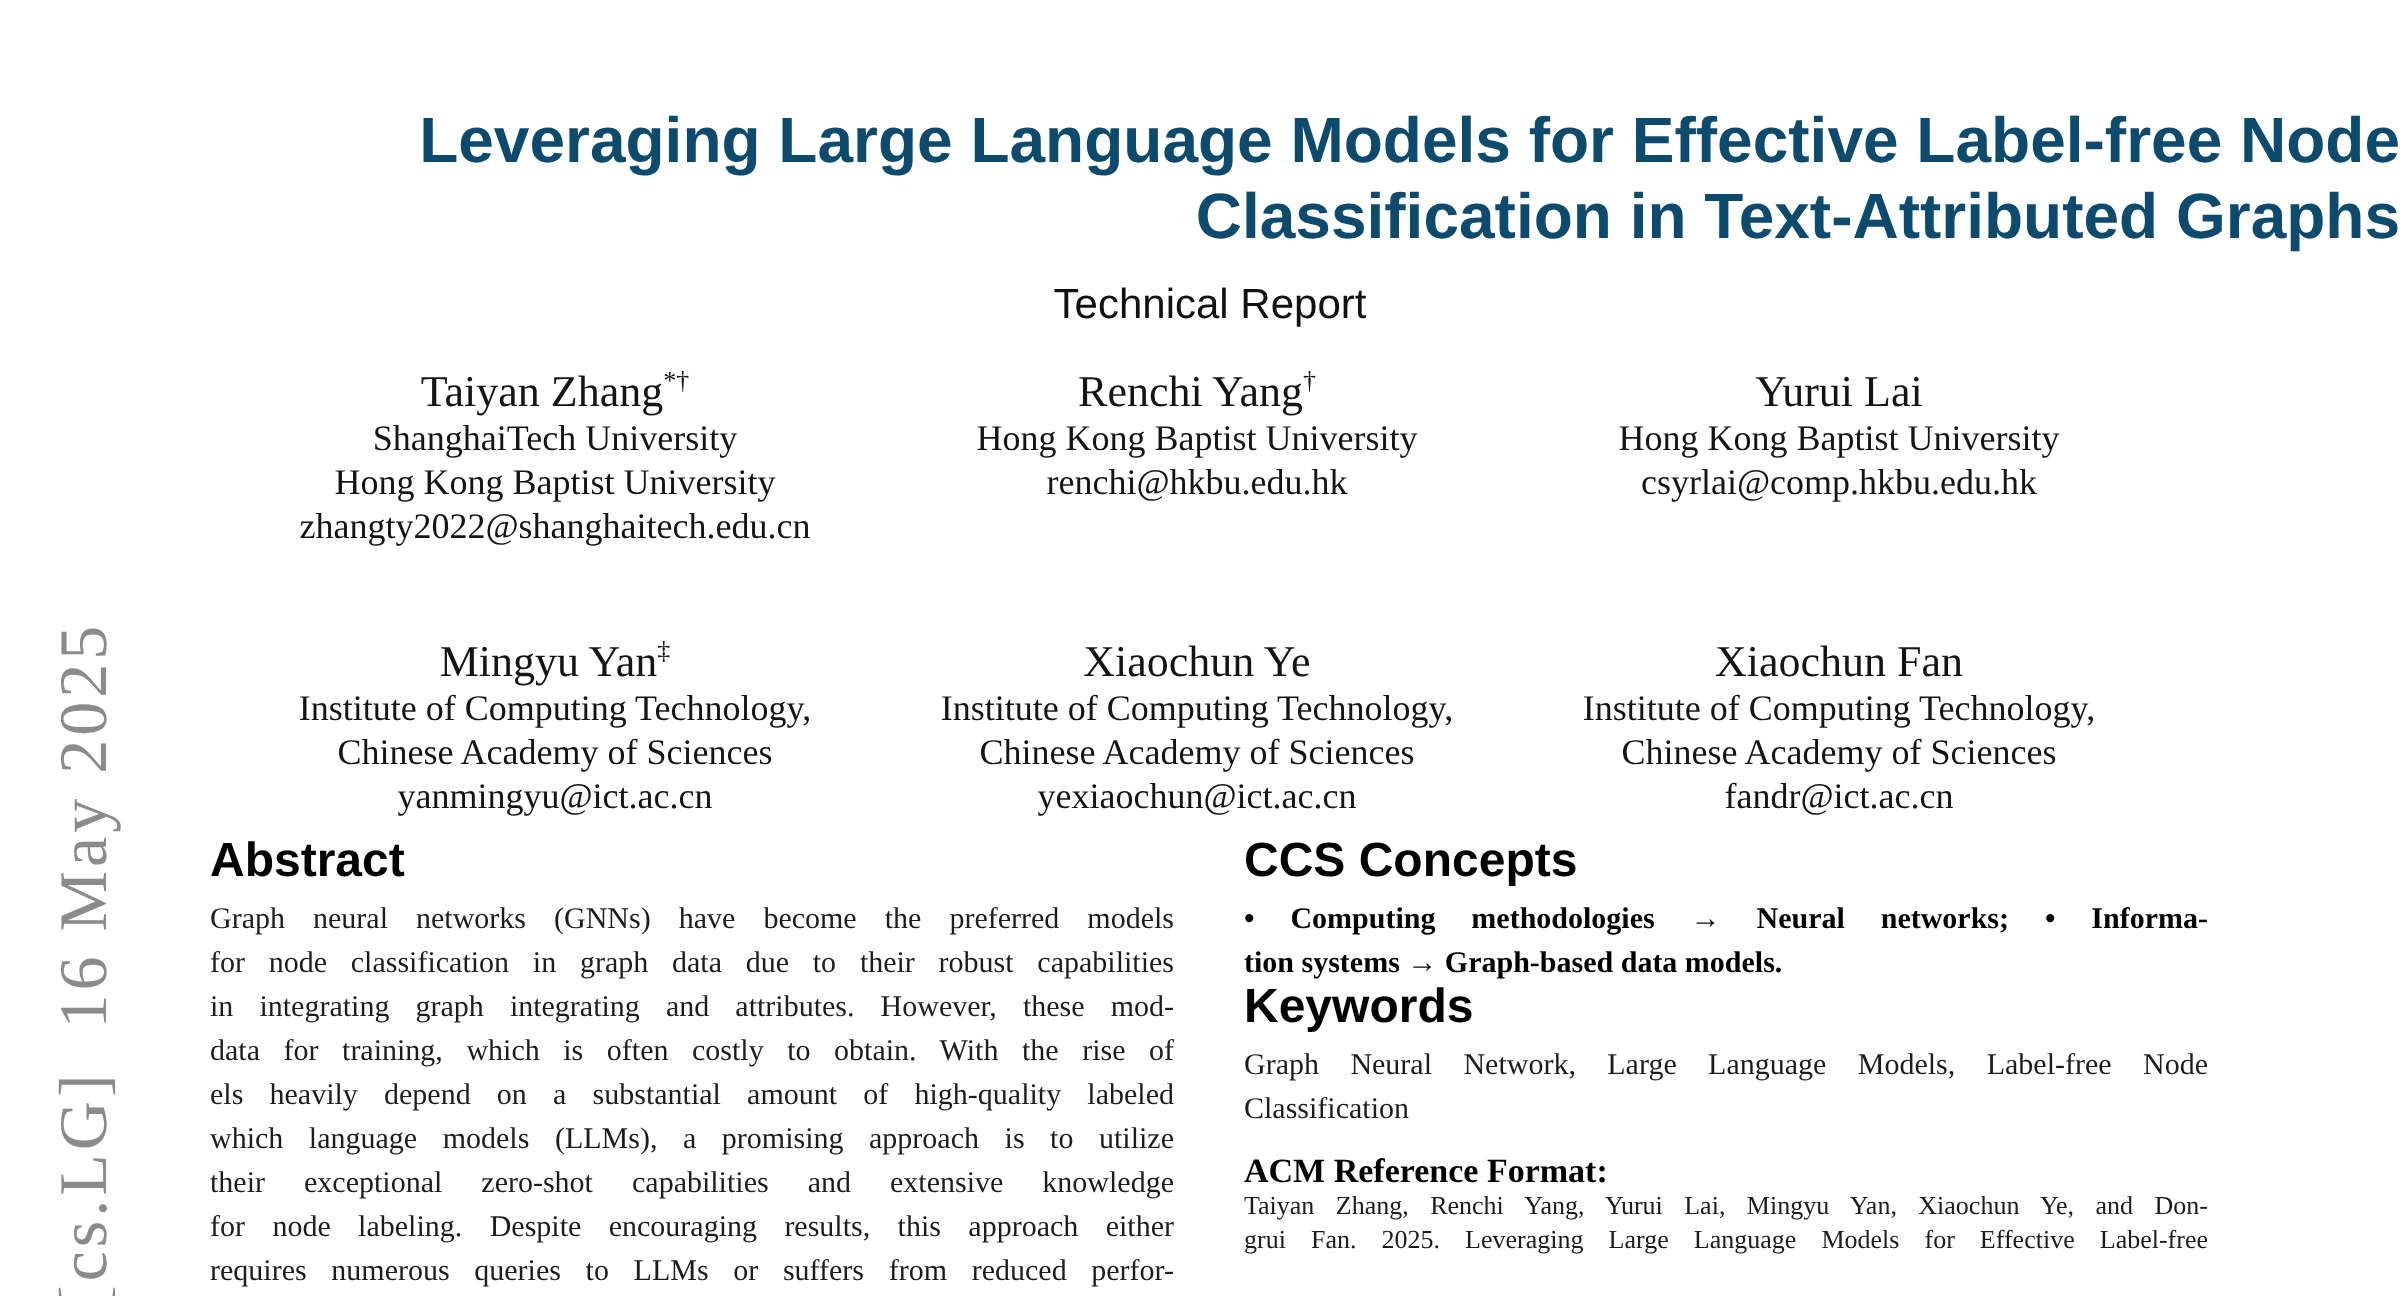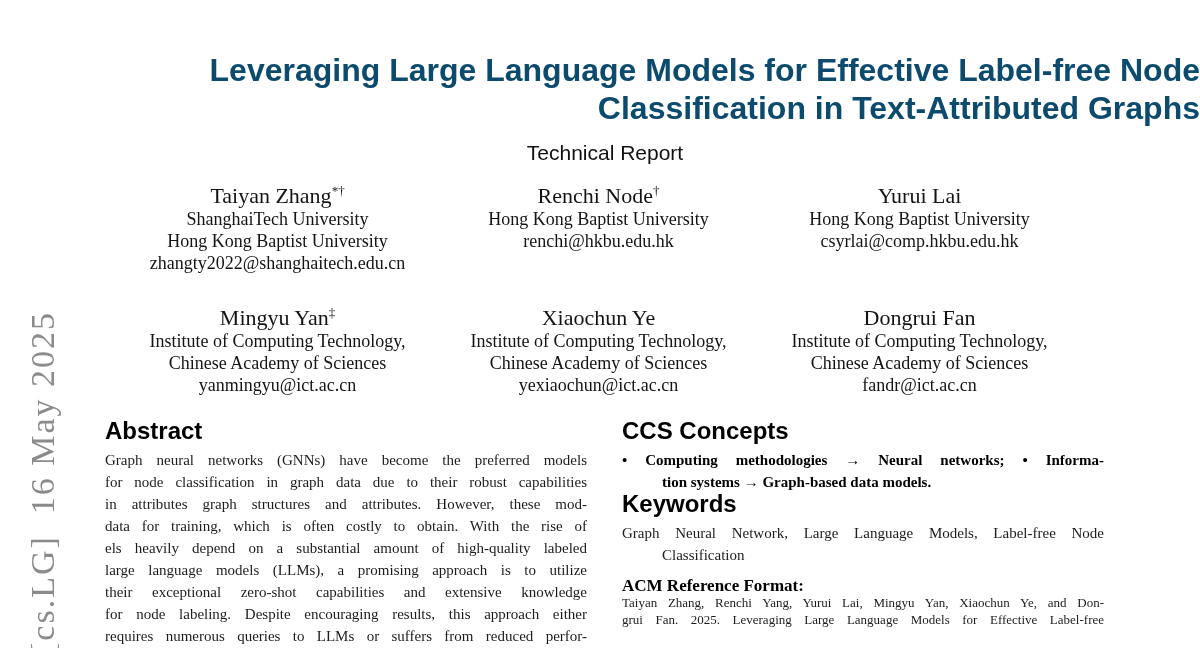--- a/index.html
+++ b/index.html
@@ -40,21 +40,21 @@
     position: absolute; left: 10px; right: 0; top: 141px;
     text-align: center;
     font-family: "Liberation Sans", "DejaVu Sans", sans-serif;
     font-weight: 400;
     font-size: 21px;
     color: #111111;
   }
 
   .authors-row { position: absolute; left: 117px; display: flex; }
   .authors-row.row1 { top: 184px; }
-  .authors-row.row2 { top: 306px; }
+  .authors-row.row2 { top: 319px; }
   .author-cell { width: 321px; text-align: center; }
   .author-name { font-size: 22px; line-height: 24px; color: #141414; }
   .author-name sup { font-size: 13px; line-height: 0; }
   .author-line { font-size: 18px; line-height: 22px; color: #141414; }
 
   .col { position: absolute; top: 420px; width: 482px; }
   .col-left  { left: 105px; }
   .col-right { left: 622px; }
 
   .section-heading {
@@ -68,21 +68,21 @@
   .section-heading.sp { }
 
   .body-line {
     font-size: 15px;
     line-height: 22px;
     text-align: justify;
     text-align-last: justify;
     color: #1c1c1c;
     white-space: normal;
   }
-  .body-line.lastline { text-align-last: left; margin-left: 40px; }
+  .body-line.lastline { text-align-last: left; }
   .bold-line { font-weight: 700; color: #000000; }
 
   .acmref-heading {
     font-weight: 700;
     font-size: 17px;
     line-height: 17px;
     color: #000000;
     margin-top: 11px;
   }
   .acmref-line {
@@ -108,21 +108,21 @@
   <div class="subtitle">Technical Report</div>
 
   <div class="authors-row row1">
     <div class="author-cell">
       <div class="author-name"><span>Taiyan Zhang</span><sup>*†</sup></div>
       <div class="author-line">ShanghaiTech University</div>
       <div class="author-line">Hong Kong Baptist University</div>
       <div class="author-line">zhangty2022@shanghaitech.edu.cn</div>
     </div>
     <div class="author-cell">
-      <div class="author-name"><span>Renchi Node</span><sup>†</sup></div>
+      <div class="author-name"><span>Renchi Yang</span><sup>†</sup></div>
       <div class="author-line">Hong Kong Baptist University</div>
       <div class="author-line">renchi@hkbu.edu.hk</div>
     </div>
     <div class="author-cell">
       <div class="author-name"><span>Yurui Lai</span><sup></sup></div>
       <div class="author-line">Hong Kong Baptist University</div>
       <div class="author-line">csyrlai@comp.hkbu.edu.hk</div>
     </div>
   </div>
 
@@ -133,35 +133,35 @@
       <div class="author-line">Chinese Academy of Sciences</div>
       <div class="author-line">yanmingyu@ict.ac.cn</div>
     </div>
     <div class="author-cell">
       <div class="author-name"><span>Xiaochun Ye</span><sup></sup></div>
       <div class="author-line">Institute of Computing Technology,</div>
       <div class="author-line">Chinese Academy of Sciences</div>
       <div class="author-line">yexiaochun@ict.ac.cn</div>
     </div>
     <div class="author-cell">
-      <div class="author-name"><span>Dongrui Fan</span><sup></sup></div>
+      <div class="author-name"><span>Xiaochun Fan</span><sup></sup></div>
       <div class="author-line">Institute of Computing Technology,</div>
       <div class="author-line">Chinese Academy of Sciences</div>
       <div class="author-line">fandr@ict.ac.cn</div>
     </div>
   </div>
 
   <div class="col col-left">
     <div class="section-heading">Abstract</div>
     <div class="body-line">Graph neural networks (GNNs) have become the preferred models</div>
     <div class="body-line">for node classification in graph data due to their robust capabilities</div>
-    <div class="body-line">in attributes graph structures and attributes. However, these mod-</div>
+    <div class="body-line">in integrating graph integrating and attributes. However, these mod-</div>
     <div class="body-line">data for training, which is often costly to obtain. With the rise of</div>
     <div class="body-line">els heavily depend on a substantial amount of high-quality labeled</div>
-    <div class="body-line">large language models (LLMs), a promising approach is to utilize</div>
+    <div class="body-line">which language models (LLMs), a promising approach is to utilize</div>
     <div class="body-line">their exceptional zero-shot capabilities and extensive knowledge</div>
     <div class="body-line">for node labeling. Despite encouraging results, this approach either</div>
     <div class="body-line">requires numerous queries to LLMs or suffers from reduced perfor-</div>
     <div class="body-line">mance due to noisy labels generated by LLMs. To address these chal-</div>
   </div>
 
   <div class="col col-right">
     <div class="section-heading">CCS Concepts</div>
     <div class="body-line bold-line">• Computing methodologies → Neural networks; • Informa-</div>
     <div class="body-line bold-line lastline">tion systems → Graph-based data models.</div>

